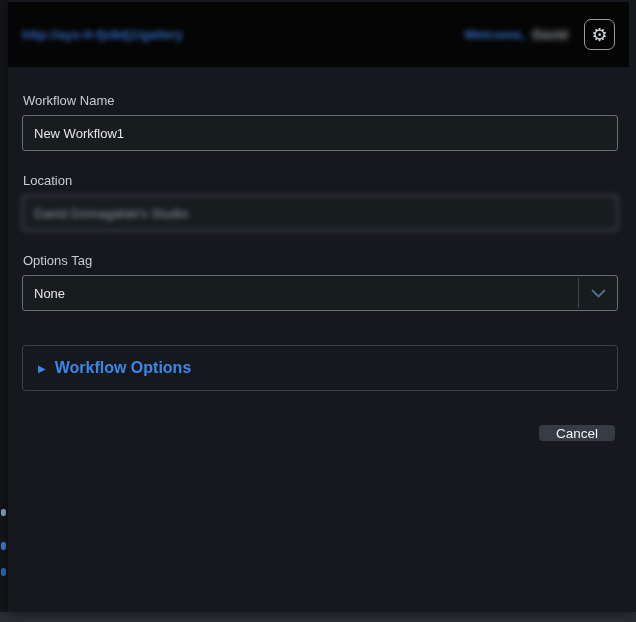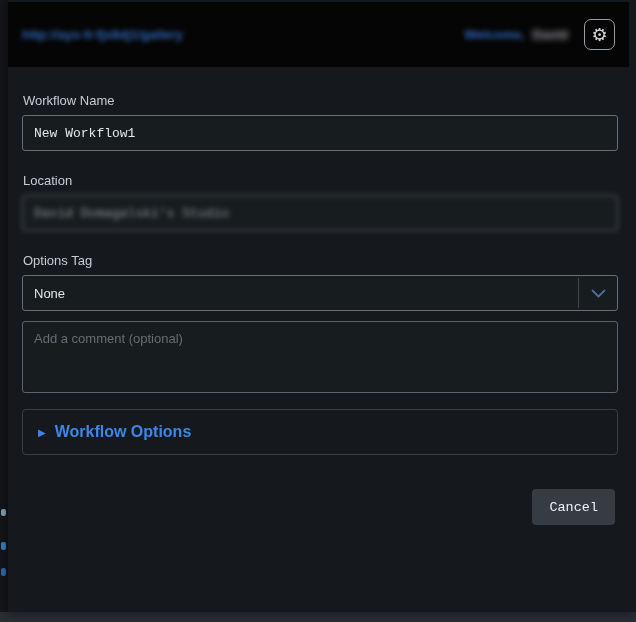--- a/index.html
+++ b/index.html
@@ -47,27 +47,27 @@
     font-size:18px;line-height:28px;text-align:center;cursor:pointer;
     font-family:"DejaVu Sans",sans-serif;padding:0;
   }
 
   .form{padding:26px 18px 0 14px;}
   .field-label{display:block;font-size:13px;color:#c7cdd3;margin:0 0 7px 1px;}
   .text-input{
     display:block;width:100%;height:36px;box-sizing:border-box;
     background:#171c1f;border:1px solid #686e76;border-radius:3px;
     color:#e3e6ea;font-size:13px;padding:0 11px;margin-bottom:22px;
-    font-family:Liberation Mono, monospace;outline:none;
+    font-family:Liberation Sans, sans-serif;outline:none;
   }
   .text-input.blur{color:#8d939b;}
   .select{
     display:flex;align-items:stretch;height:36px;box-sizing:border-box;
     background:#171c1f;border:1px solid #686e76;border-radius:3px;
-    margin-bottom:10px;cursor:pointer;
+    margin-bottom:34px;cursor:pointer;
   }
   .select-value{flex:1;display:flex;align-items:center;padding:0 11px;color:#e3e6ea;font-size:13px;}
   .select-divider{width:1px;background:#3f464e;margin:2px 0;}
   .select-chevron{width:38px;display:flex;align-items:center;justify-content:center;}
   .textarea{
     display:block;width:100%;height:72px;box-sizing:border-box;resize:none;
     background:#171c1f;border:1px solid #5d636a;border-radius:3px;
     color:#e3e6ea;font-size:13px;padding:9px 11px;font-family:inherit;outline:none;
   }
   .textarea::placeholder{color:#676d74;}
@@ -75,22 +75,22 @@
     margin-top:16px;height:46px;box-sizing:border-box;
     border:1px solid #3a3f47;border-radius:4px;
     display:flex;align-items:center;padding:0 15px;cursor:pointer;
   }
   .expander-icon{color:#3c86e8;font-size:10px;margin-right:9px;}
   .options-label{color:#3c86e8;font-size:16px;font-weight:bold;}
   .footer{
     margin-top:34px;display:flex;justify-content:flex-end;gap:18px;padding-right:3px;
   }
   .btn{
-    height:36px;border-radius:4px;border:none;font-size:13.5px;cursor:pointer;
-    font-family:Liberation Mono, monospace;padding:0 17px;
+    height:16px;border-radius:4px;border:none;font-size:13.5px;cursor:pointer;
+    font-family:Liberation Sans, sans-serif;padding:0 17px;
   }
   .btn-cancel{background:#363c44;color:#f0f2f5;}
   .btn-save{background:#4e9bf2;color:#ffffff;padding:0 19px;}
 </style>
 </head>
 <body>
 
 <div class="behind-dot dot1"></div>
 <div class="behind-dot dot2"></div>
 <div class="behind-dot dot3"></div>
@@ -120,21 +120,20 @@
     <div class="select">
       <span class="select-value">None</span>
       <span class="select-divider"></span>
       <span class="select-chevron">
         <svg width="15" height="9" viewBox="0 0 15 9" aria-hidden="true">
           <polyline points="1.5,1.5 7.5,7.5 13.5,1.5" fill="none" stroke="#4e6f94" stroke-width="1.8" stroke-linecap="round" stroke-linejoin="round"></polyline>
         </svg>
       </span>
     </div>
 
-    <textarea class="textarea" placeholder="Add a comment (optional)" style=""></textarea>
 
     <div class="options-box">
       <span class="expander-icon">▶</span>
       <span class="options-label">Workflow Options</span>
     </div>
 
     <div class="footer">
       <button class="btn btn-cancel">Cancel</button>
     </div>
 

